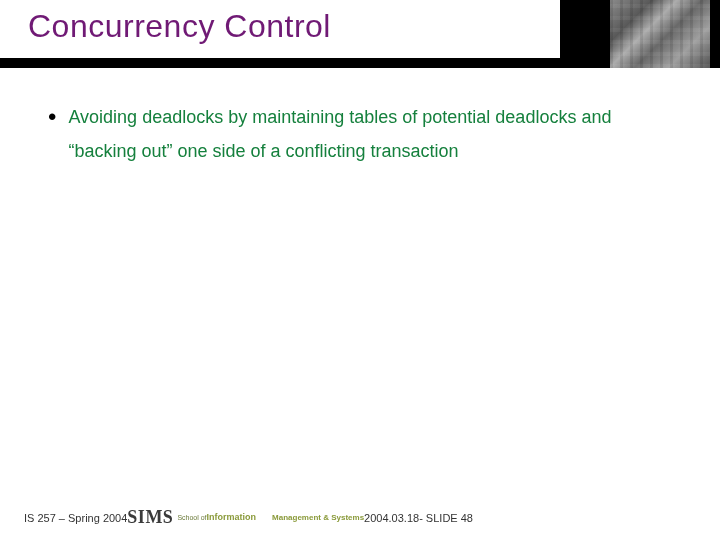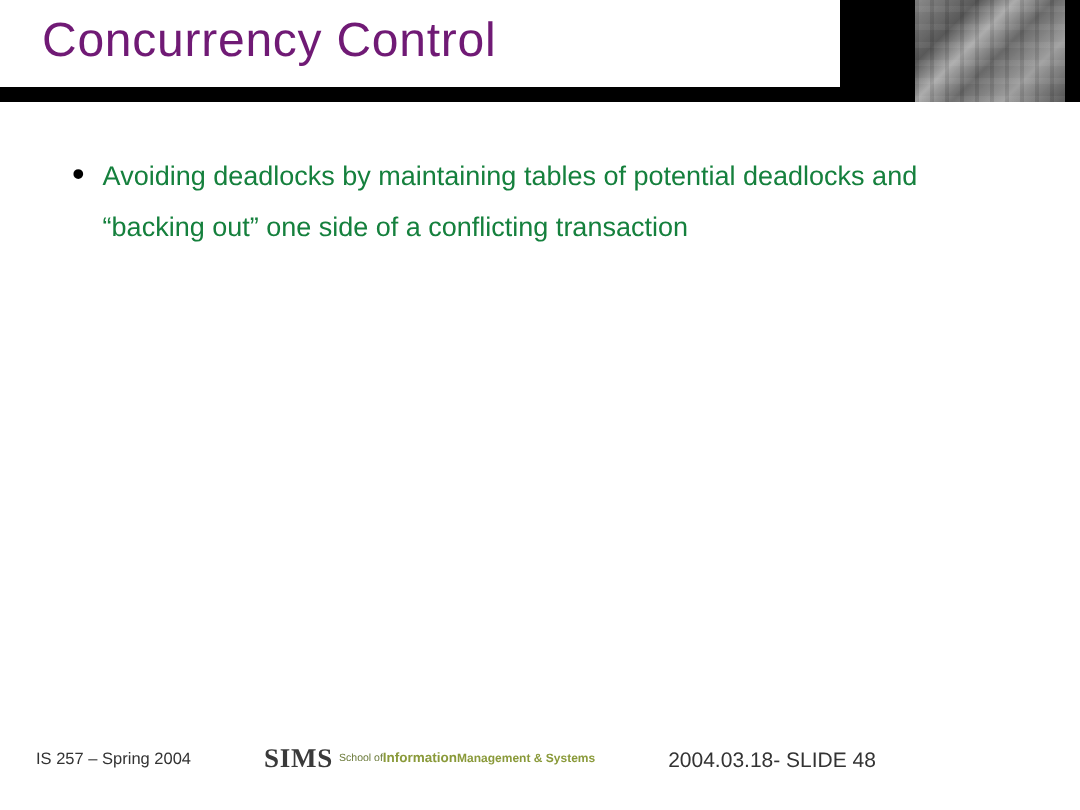--- a/index.html
+++ b/index.html
@@ -53,45 +53,45 @@
     margin-right: 12px;
   }
   .bullet-text {
     font-size: 18px;
     color: #15803d;
     line-height: 34px;
   }
 
   .footer {
     position: absolute;
-    bottom: 24px; left: 0; width: 608px;
+    bottom: 12px; left: 0; width: 608px;
     display: flex;
-    justify-content: space-between;
+    justify-content: flex-start;
     align-items: center;
     padding: 0 24px;
   }
   .footer-left { font-size: 11px; color: #333333; }
-  .footer-right { font-size: 14px; color: #333333; }
+  .footer-right { font-size: 11px; color: #333333; }
   .footer-center {
     display: flex; align-items: center; gap: 4px;
     color: #333;
   }
   .sims-logo {
     font-family: Liberation Serif, serif;
     font-weight: 900;
     font-size: 18px;
     color: #3a3a3a;
     letter-spacing: 0.5px;
   }
   .sims-sub {
     display: flex; flex-direction: row; line-height: 9px;
   }
   .sims-line1 { font-size: 7px; color: #6b7a3a; }
   .sims-line2 { font-size: 9px; color: #8a9a3a; font-weight: bold; }
-  .sims-line3 { font-size: 8px; color: #8a9a3a; font-weight: bold; }
+  .sims-line3 { font-size: 8px; color: #8a9a3a; font-weight: bold; padding-left: 16px; }
 </style>
 </head>
 <body>
 
 <div class="slide">
 
   <div class="header-bar">
     <div class="header-image"></div>
   </div>
   <div class="title-box">

